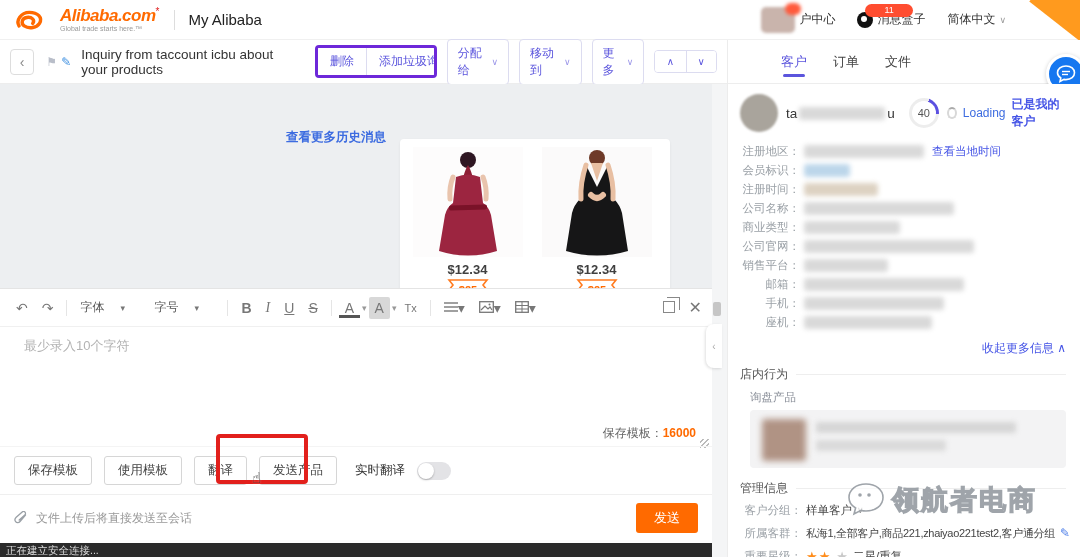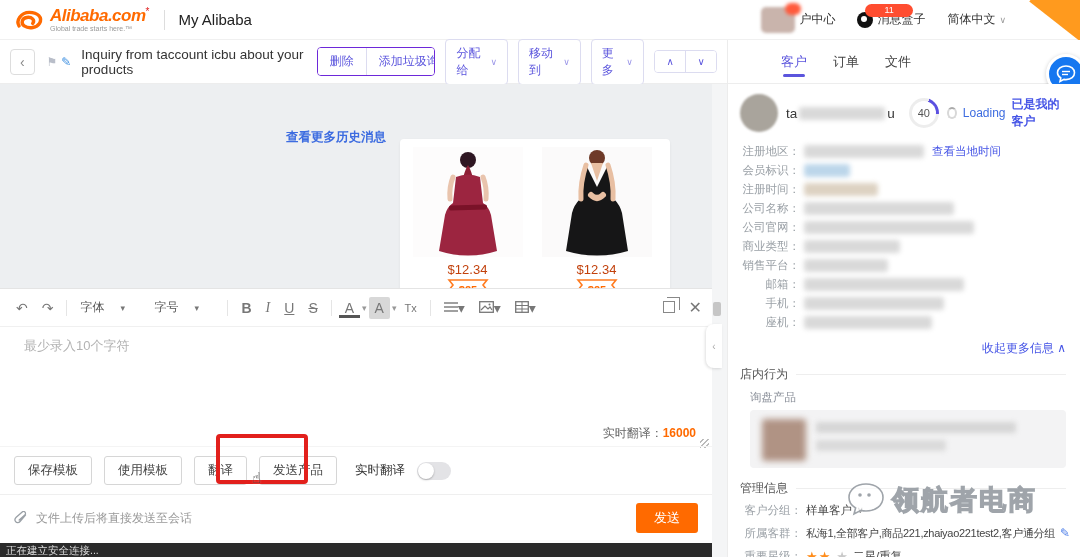--- a/index.html
+++ b/index.html
@@ -1,21 +1,21 @@
 <!DOCTYPE html>
 <html><head>
 <meta charset="utf-8">
 <style>
   * { margin:0; padding:0; box-sizing:border-box; }
   html,body { width:1080px; height:557px; overflow:hidden; background:#fff;
     font-family:"Liberation Sans","DejaVu Sans",sans-serif; font-size:12px; color:#333; }
 
   
   .header { position:relative; height:40px; background:#fff; display:flex; align-items:center; padding:0 14px; border-bottom:1px solid #f0f0f0; }
-  .logo-wrap { display:flex; align-items:center; gap:2px; }
+  .logo-wrap { display:flex; align-items:center; gap:12px; }
   .logo-swoosh { width:34px; height:26px; }
   .logo-text-col { line-height:1; }
   .logo-main { color:#ff6a00; font-weight:bold; font-size:17px; font-style:italic; letter-spacing:-0.5px; }
   .logo-star { color:#e02020; font-size:10px; vertical-align:top; }
   .logo-tag { color:#999; font-size:7px; margin-top:1px; }
   .header-divider { width:1px; height:20px; background:#ddd; margin:0 14px; }
   .app-title { font-size:15px; color:#222; }
   .header-right { margin-left:auto; display:flex; align-items:center; gap:22px; padding-right:60px; }
   .hdr-item { display:flex; align-items:center; gap:4px; color:#333; font-size:12px; cursor:pointer; position:relative; }
   .hdr-avatar { width:34px; height:26px; border-radius:5px; background:#c9b4ac; filter:blur(1.5px); position:relative; }
@@ -28,21 +28,21 @@
 
   
   .main { position:relative; width:1080px; height:517px; }
 
   
   .toolbar { position:absolute; left:0; top:0; width:727px; height:44px; background:#fff; display:flex; align-items:center; padding:0 10px; border-bottom:1px solid #ededed; }
   .back-btn { width:30px; height:26px; border:1px solid #ddd; border-radius:4px; color:#888; display:flex; align-items:center; justify-content:center; font-size:14px; background:#fff; cursor:pointer; }
   .flag-icon { color:#b9bec9; margin-left:12px; font-size:12px; }
   .edit-blue-icon { color:#3d8fe0; font-size:12px; margin-left:4px; }
   .inq-title { margin-left:10px; font-size:13.5px; color:#333; }
-  .tb-group { display:flex; margin-left:12px; border:1px solid #6d28d9; border-radius:4px; overflow:hidden; }
+  .tb-group { display:flex; margin-left:12px; border:3px solid #6d28d9; border-radius:4px; overflow:hidden; }
   .tb-btn { padding:5px 12px; font-size:12px; color:#5b55dd; background:#fff; cursor:pointer; white-space:nowrap; }
   .tb-btn + .tb-btn { border-left:1px solid #dcdcf0; }
   .tb-drop { display:flex; align-items:center; gap:8px; margin-left:10px; border:1px solid #dcdcf0; border-radius:4px; padding:5px 10px; color:#5b55dd; background:#fff; cursor:pointer; }
   .tb-drop .caret { color:#9a95e8; }
   .nav-group { display:flex; margin-left:10px; border:1px solid #dcdcf0; border-radius:4px; overflow:hidden; }
   .nav-btn { width:38px; text-align:center; padding:5px 0; color:#5b55dd; background:#fff; cursor:pointer; font-size:10px; }
   .nav-btn + .nav-btn { border-left:1px solid #dcdcf0; }
 
   
   .rtabs { position:absolute; left:727px; top:0; width:353px; height:44px; background:#fff; border-left:1px solid #ececec; border-bottom:1px solid #ededed; display:flex; align-items:center; gap:26px; padding:0 22px; }
@@ -50,21 +50,21 @@
   .rtab.active { color:#5b55dd;margin-left:31px; }
   .rtab.active::after { content:""; position:absolute; bottom:6px; left:2px; right:2px; height:3px; border-radius:2px; background:#5b55dd; }
   .chat-fab { position:absolute; right:-6px; top:14px; width:40px; height:40px; border-radius:50%; background:#1677f0; border:3px solid #fff; box-shadow:0 1px 4px rgba(0,0,0,.2); display:flex; align-items:center; justify-content:center; }
 
   
   .chat-area { position:absolute; left:0; top:44px; width:712px; height:473px; background:#edeff1; }
   .history-link { position:absolute; left:0; right:40px; top:45px; text-align:center; color:#3d6ce0; font-size:12.5px; font-weight:bold; cursor:pointer; }
   .msg-card { position:absolute; left:400px; top:55px; width:270px; height:173px; background:#fff; border-radius:4px; box-shadow:0 1px 3px rgba(0,0,0,.06); display:flex; gap:14px; padding:8px 10px; }
   .prod { width:115px; display:flex; flex-direction:column; align-items:center; }
   .prod-img { width:110px; height:112px; background:#fbfbfb; display:flex; align-items:flex-start; justify-content:center; overflow:hidden; }
-  .prod-price { font-size:13px; color:#c2410c; font-weight:normal; margin-top:5px; }
+  .prod-price { font-size:13px; color:#404040; font-weight:bold; margin-top:5px; }
   .coupon { margin-top:2px; }
   .read-flag { position:absolute; left:243px; top:206px; color:#9aa0a6; font-size:12px; }
   .quote-btn { position:absolute; left:18px; top:231px; padding:3px 14px; background:#fff; border:1px solid #ddd; border-radius:12px; font-size:12px; color:#333; cursor:pointer; box-shadow:0 1px 2px rgba(0,0,0,.05); }
 
   
   .editor { position:absolute; left:0; top:248px; width:712px; height:255px; background:#fff; border-top:1px solid #e4e4e4; display:flex; flex-direction:column; }
   .ed-toolbar { height:38px; display:flex; align-items:center; gap:2px; padding:0 10px; border-bottom:1px solid #f0f0f0; color:#555; }
   .ed-ic { padding:3px 6px; cursor:pointer; color:#777; font-size:14px; }
   .ed-sel { display:flex; align-items:center; gap:16px; padding:3px 6px; cursor:pointer; color:#555; font-size:12px; min-width:72px; }
   .ed-sel .caret{ color:#777; }
@@ -312,21 +312,21 @@
           </svg>▾</span>
       <span class="ed-win">
         <span class="ed-restore"></span>
         <span class="ed-close">✕</span>
       </span>
     </div>
 
     <div class="ed-body">
       <div class="ed-placeholder">最少录入10个字符</div>
       <div class="ed-count">
-        <span>实时翻译：</span><b>16000</b>
+        <span>保存模板：</span><b>16000</b>
       </div>
       <div class="resize-grip"></div>
     </div>
 
     <div class="ed-btns">
       <button class="ed-btn">保存模板</button>
       <button class="ed-btn">使用模板</button>
       <button class="ed-btn">翻译</button>
       <button class="ed-btn">发送产品</button>
       <span class="rt-label">实时翻译</span>
@@ -389,29 +389,29 @@
             <span class="blur-strip tint-tan" style="width:74px"></span>
           </span>
         </div>
       <div class="frow">
           <span class="flabel">公司名称：</span>
           <span class="fval">
             <span class="blur-strip" style="width:150px"></span>
           </span>
         </div>
       <div class="frow">
+          <span class="flabel">商业类型：</span>
+          <span class="fval">
+            <span class="blur-strip" style="width:96px"></span>
+          </span>
+        </div>
+      <div class="frow">
           <span class="flabel">公司官网：</span>
           <span class="fval">
             <span class="blur-strip" style="width:170px"></span>
-          </span>
-        </div>
-      <div class="frow">
-          <span class="flabel">商业类型：</span>
-          <span class="fval">
-            <span class="blur-strip" style="width:96px"></span>
           </span>
         </div>
       <div class="frow">
           <span class="flabel">销售平台：</span>
           <span class="fval">
             <span class="blur-strip" style="width:84px"></span>
           </span>
         </div>
       <div class="frow">
           <span class="flabel">邮箱：</span>

